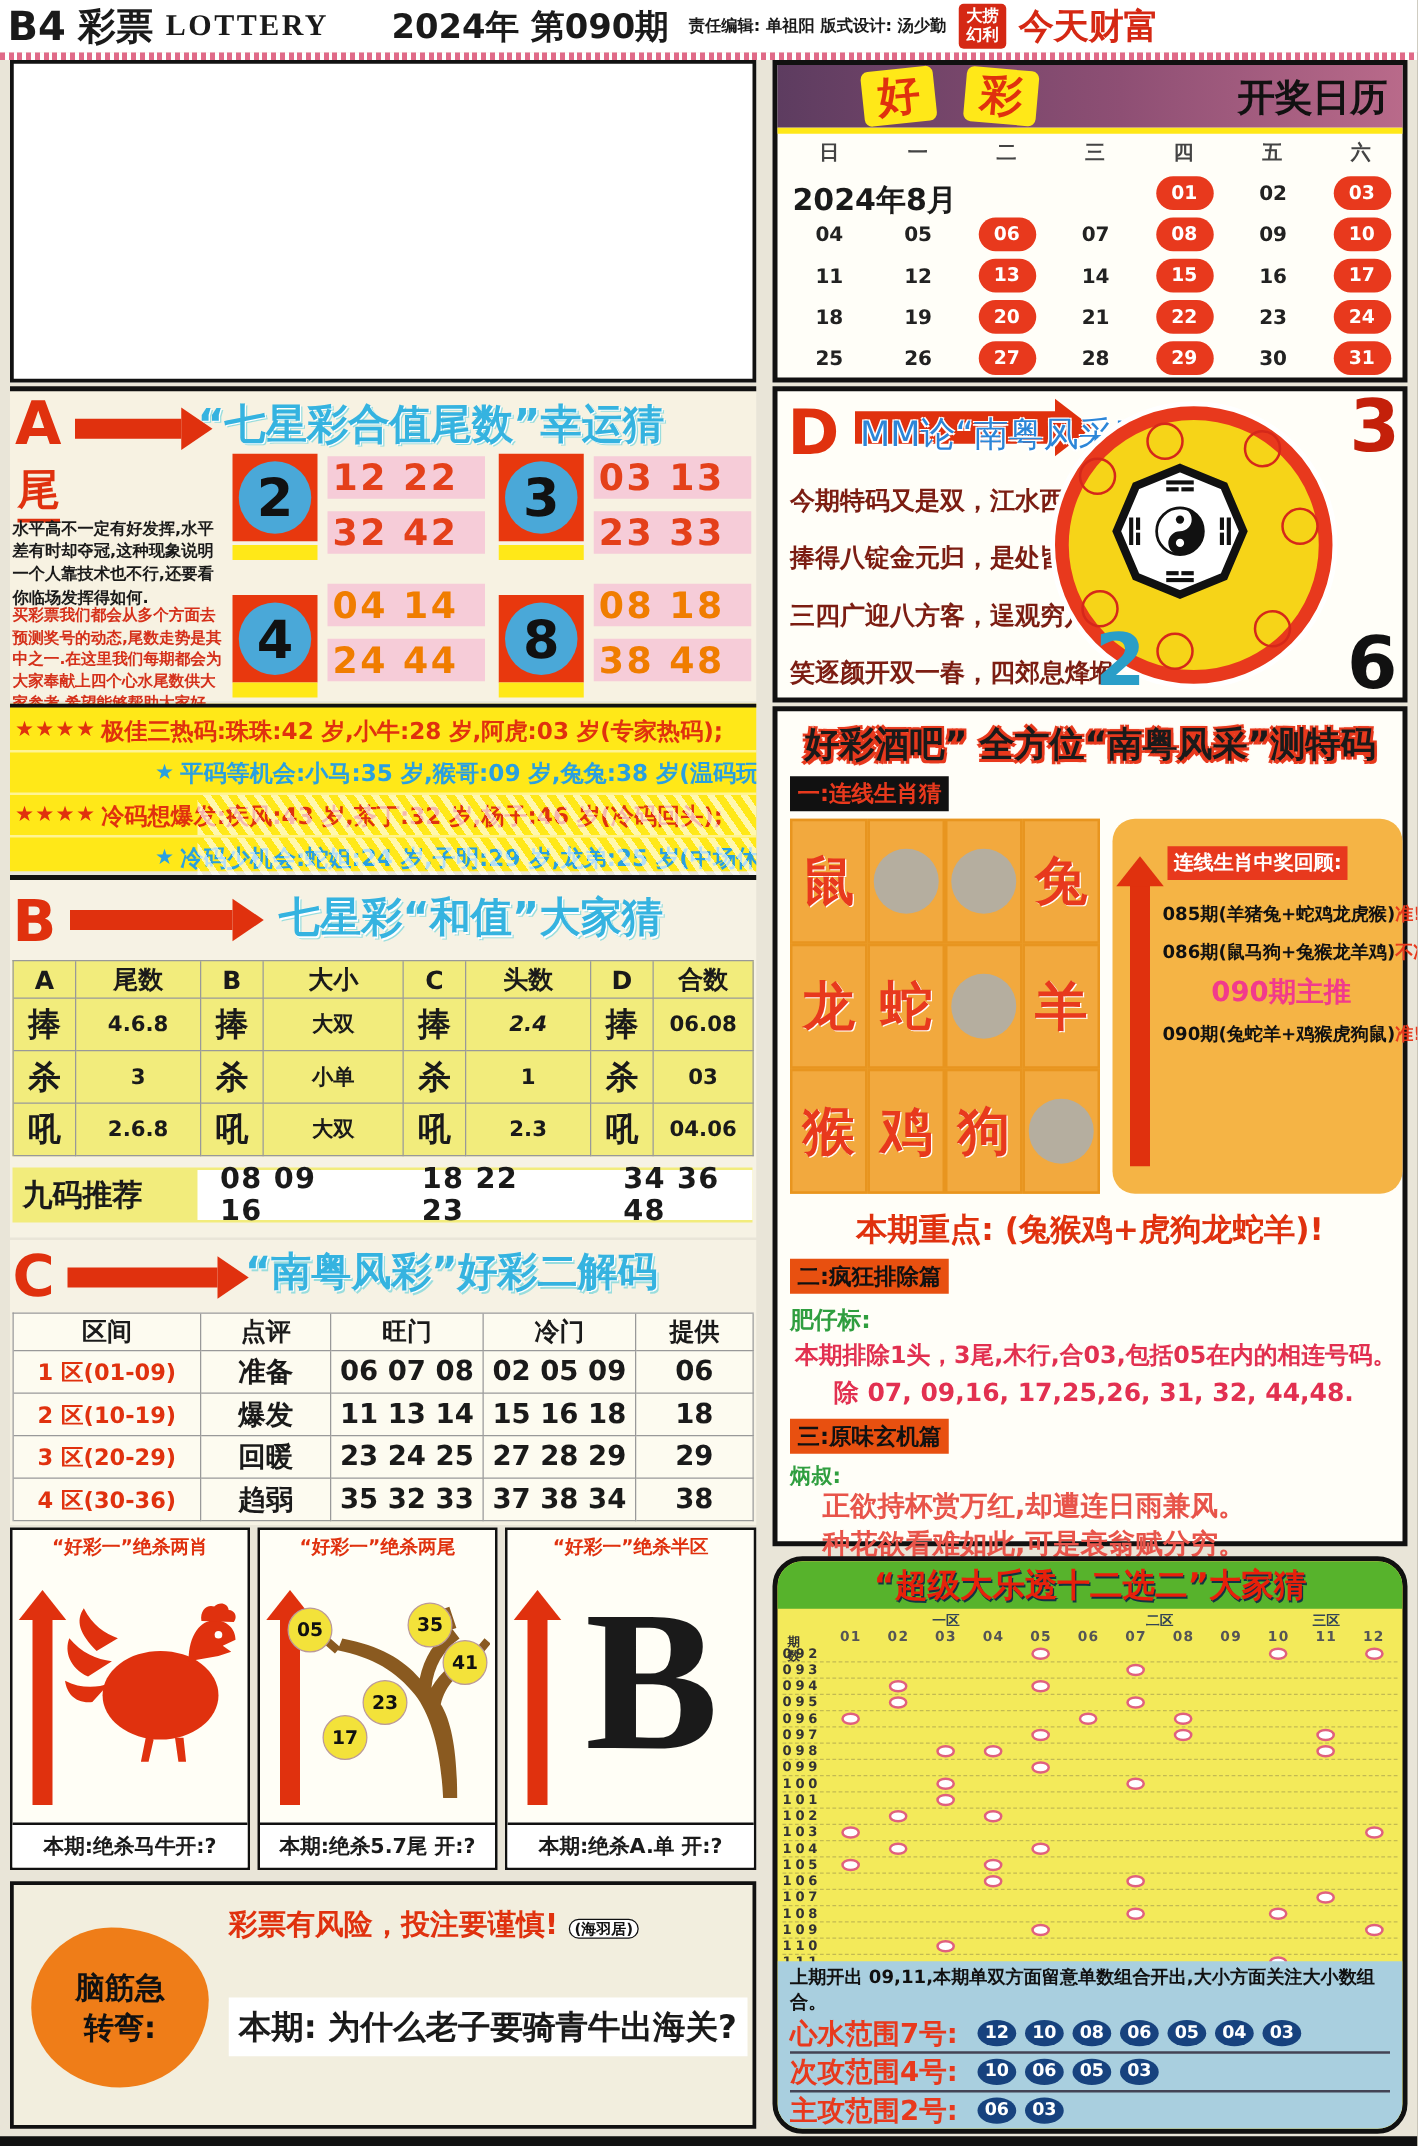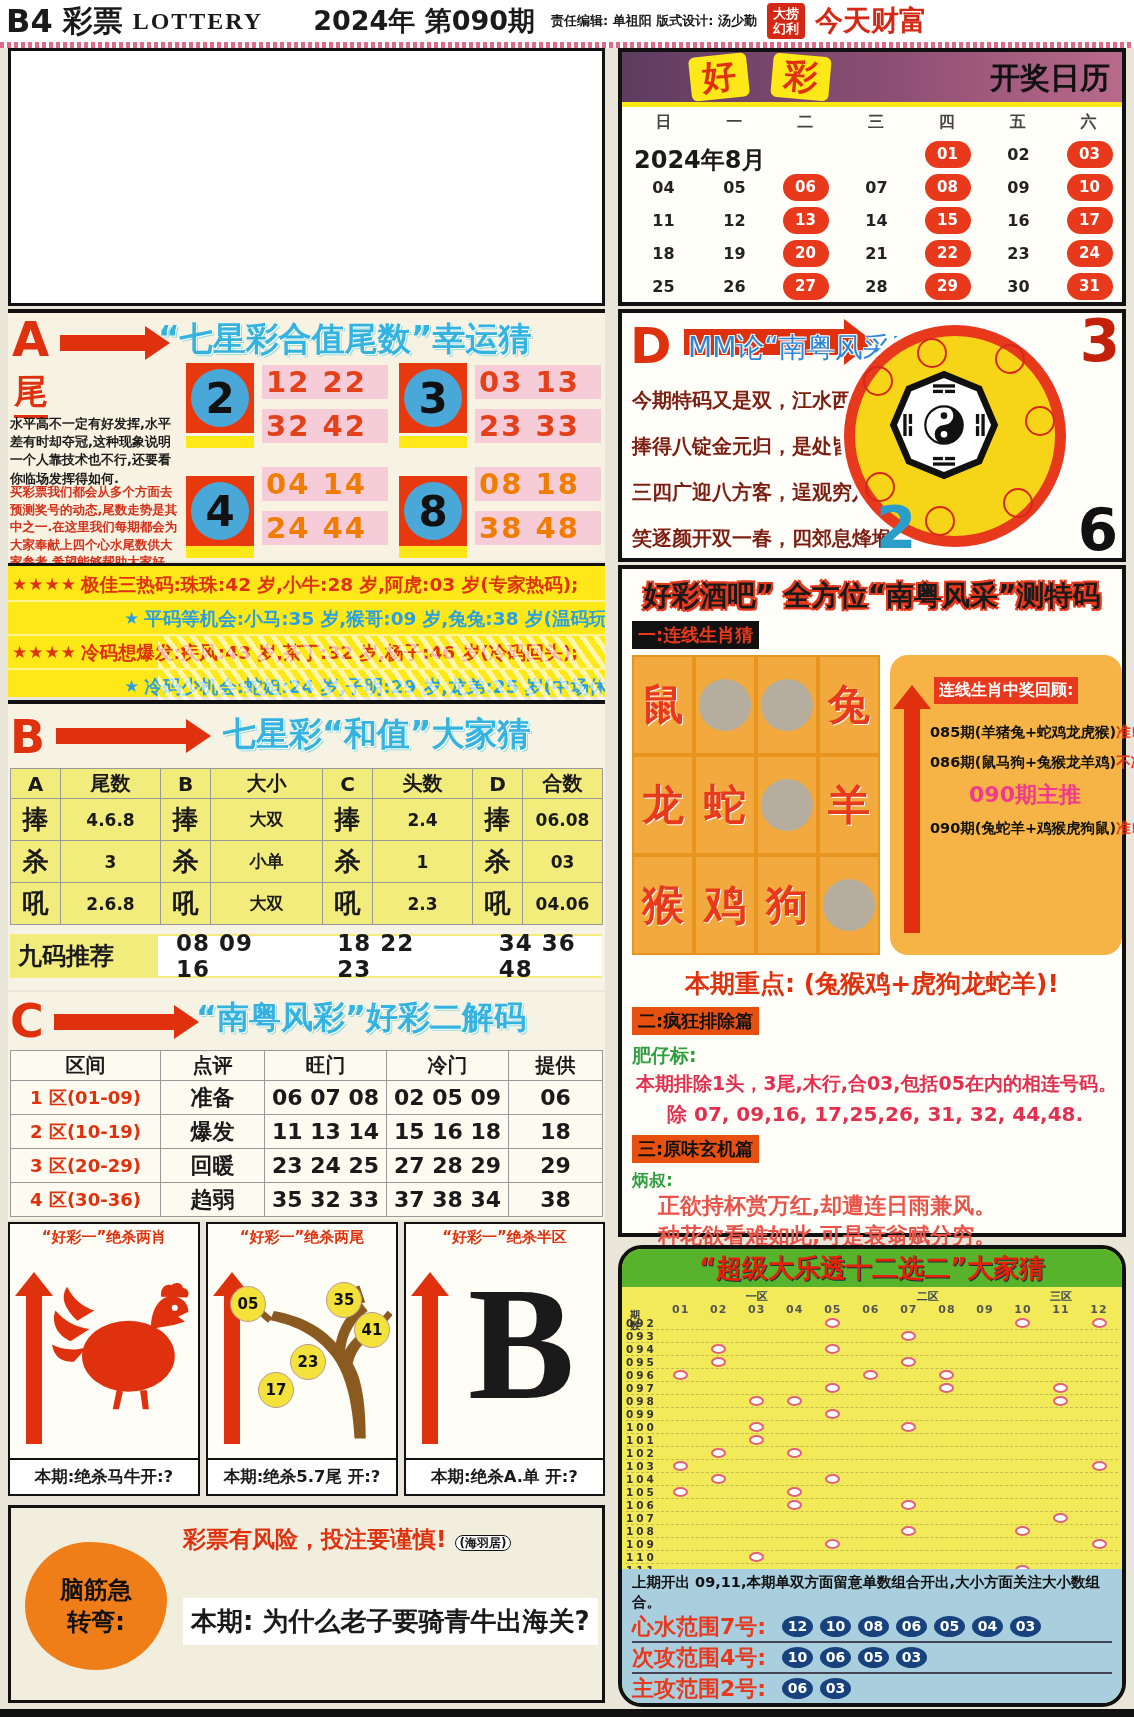--- a/index.html
+++ b/index.html
@@ -303,21 +303,21 @@
           <div class="tcell th" style="width: 100px;">头数</div>
           <div class="tcell th" style="width: 50px;">D</div>
           <div class="tcell th" style="width: 80px;">合数</div>
         </div>
         <div class="trow">
           <div class="tcell  td-big" style="width: 50px; height: 42px;">捧</div>
           <div class="tcell  td-val" style="width: 100px; height: 42px;">4.6.8</div>
           <div class="tcell  td-big" style="width: 50px; height: 42px;">捧</div>
           <div class="tcell  td-val" style="width: 112px; height: 42px;">大双</div>
           <div class="tcell  td-big" style="width: 50px; height: 42px;">捧</div>
-          <div class="tcell  td-val" style="width: 100px; height: 42px;">2.4</div>
+          <div class="tcell  td-val" style="width: 100px; height: 42px; font-style: italic;">2.4</div>
           <div class="tcell  td-big" style="width: 50px; height: 42px;">捧</div>
           <div class="tcell  td-val" style="width: 80px; height: 42px;">06.08</div>
         </div>
         <div class="trow">
           <div class="tcell  td-big" style="width: 50px; height: 42px;">杀</div>
           <div class="tcell  td-val" style="width: 100px; height: 42px;">3</div>
           <div class="tcell  td-big" style="width: 50px; height: 42px;">杀</div>
           <div class="tcell  td-val" style="width: 112px; height: 42px;">小单</div>
           <div class="tcell  td-big" style="width: 50px; height: 42px;">杀</div>
           <div class="tcell  td-val" style="width: 100px; height: 42px;">1</div>

